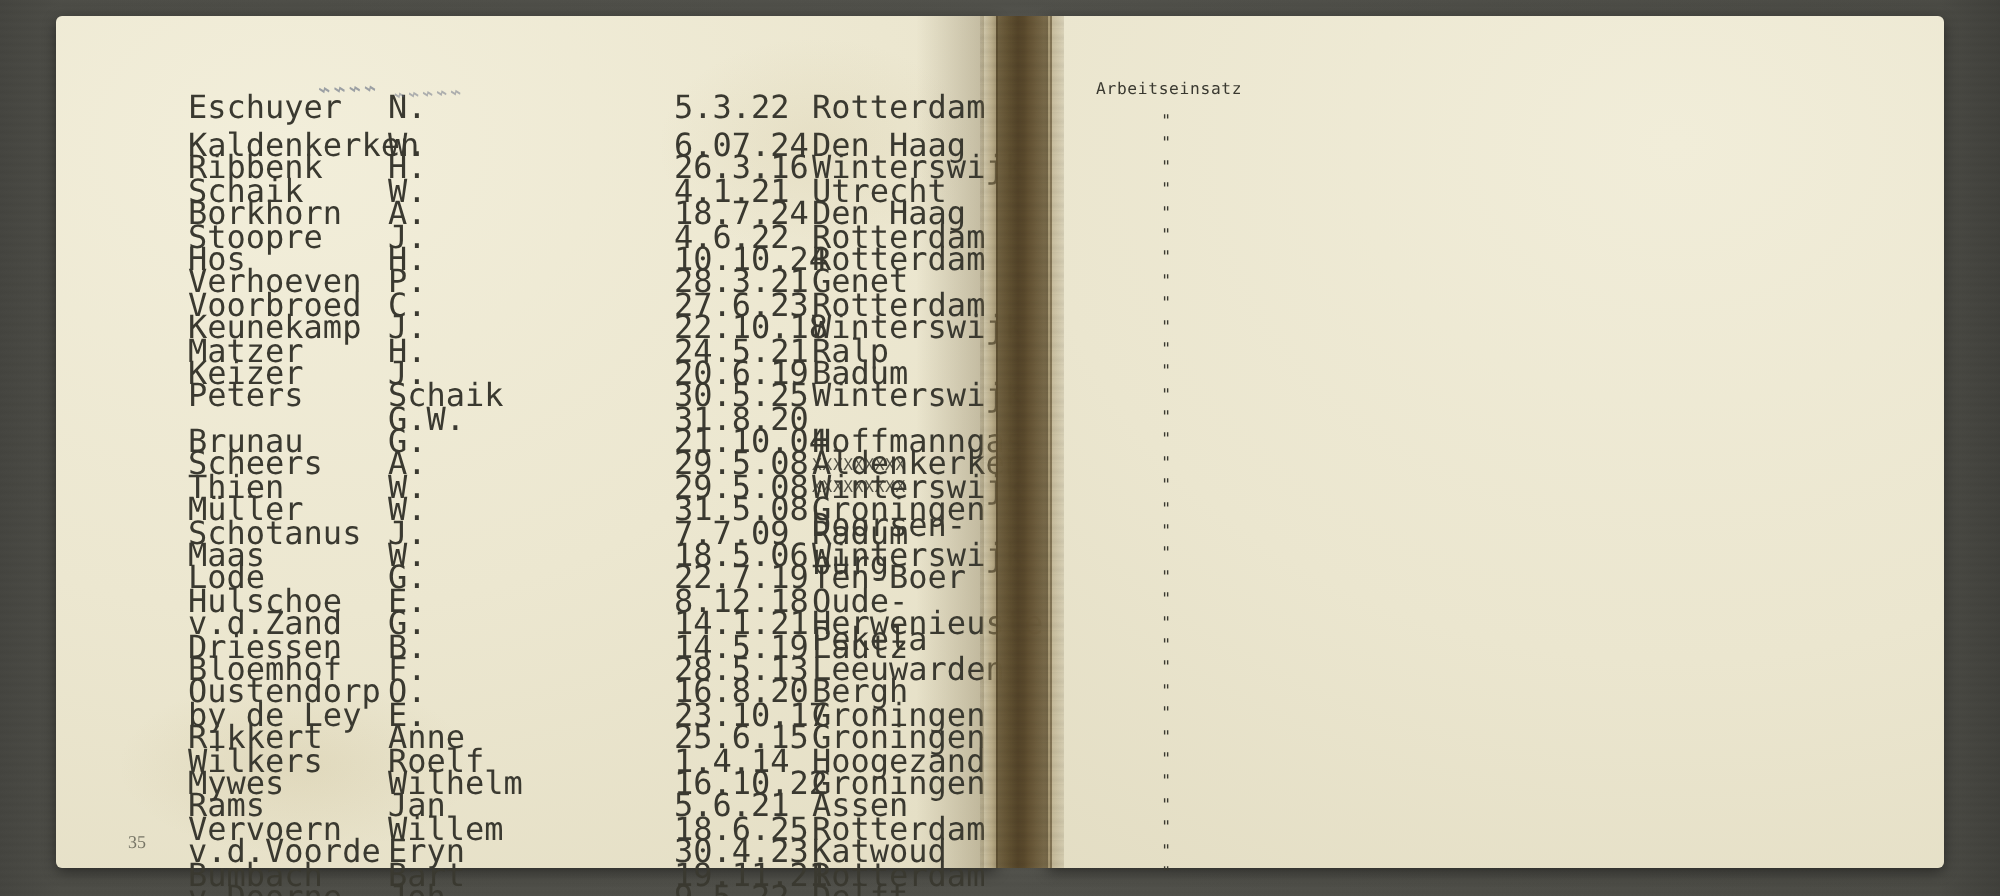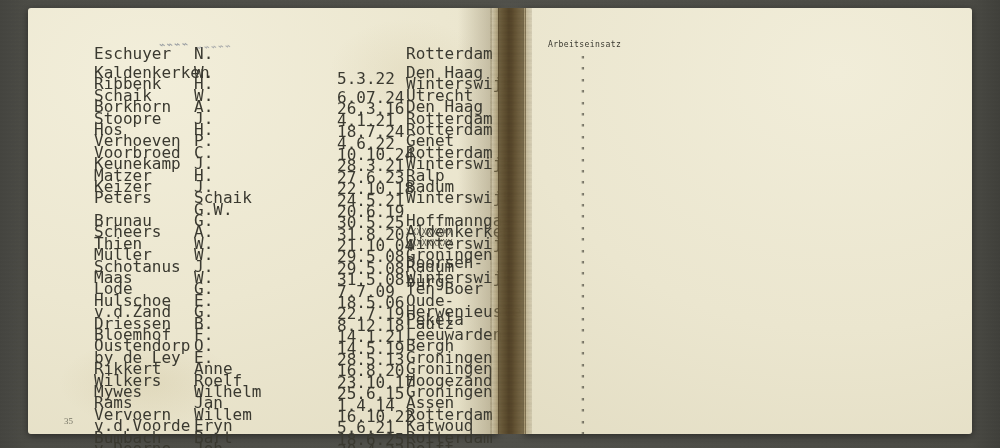--- a/index.html
+++ b/index.html
@@ -116,21 +116,21 @@
     top: 36px;
     width: 400px;
   }
   .row {
     position: relative;
     height: 11.4px;
   }
   .row.first { height: 19px; }
   .c-name  { position: absolute; left: 0;   color: #3a3930; }
   .c-first { position: absolute; left: 100px; color: #3a3930; }
-  .c-date  { position: absolute; left: 243px; color: #3a3930; margin-top: 25px; }
+  .c-date  { position: absolute; left: 243px; color: #3a3930; }
   .c-place { position: absolute; left: 312px; color: #3a3930; }
   .right-head {
     position: absolute;
     left: 0; top: 0;
     color: #3a3930;
     font-size: 8.1px;
     letter-spacing: .35px;
     white-space: pre;
   }
   .ditto-col {

